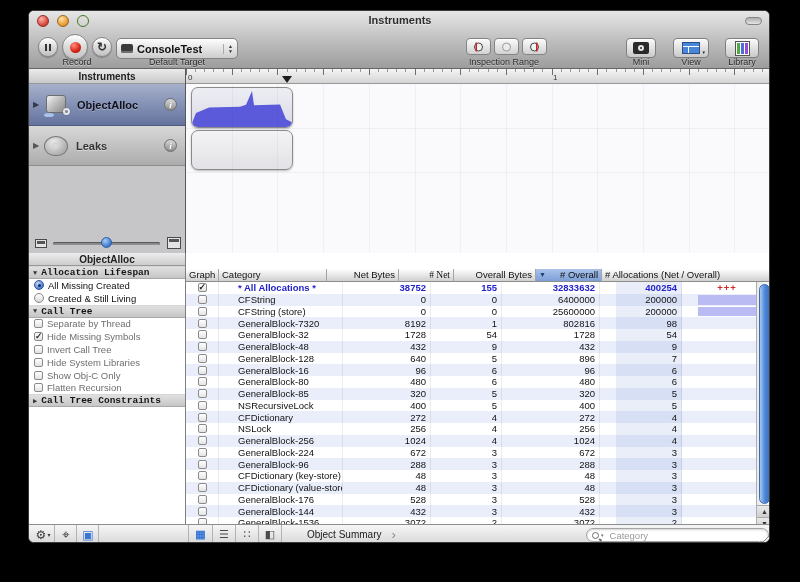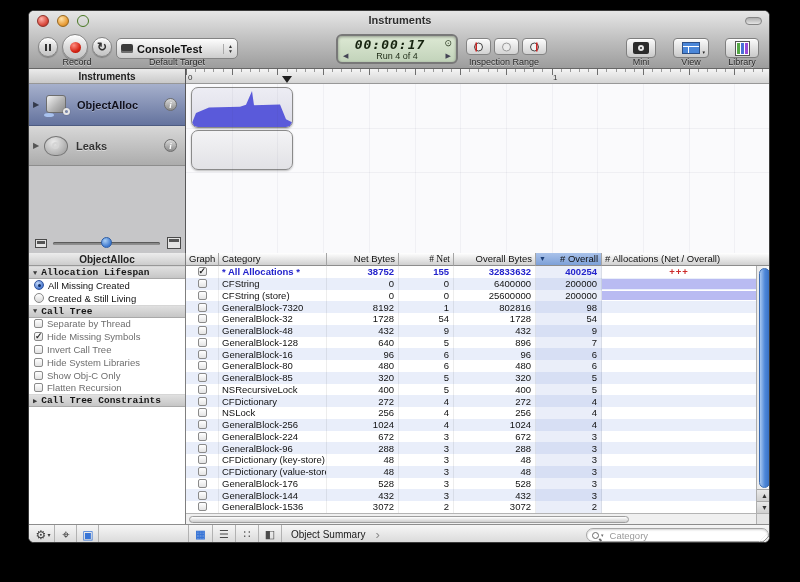--- a/index.html
+++ b/index.html
@@ -118,30 +118,30 @@
   .sec-header .sec-title{font-size:9.5px;font-weight:bold;color:#161616;}
   .opt-row{height:12.8px;display:flex;align-items:center;padding-left:5px;gap:4px;}
   .radio{width:10px;height:10px;border-radius:50%;border:1px solid #878787;background:linear-gradient(#fff,#d9d9d9);}
   .radio.on{background:radial-gradient(circle at 35% 30%,#c3d8fa,#4a7ad0 72%);border:1px solid #32549c;position:relative;}
   .radio.on::after{content:"";position:absolute;left:2.5px;top:2.5px;width:3px;height:3px;border-radius:50%;background:#122f66;}
   .checkbox{width:9px;height:9px;border-radius:2px;border:1px solid #8a8a8a;background:linear-gradient(#fff,#e2e2e2);position:relative;}
   .checkbox.on::after{content:"✓";position:absolute;left:0px;top:-2px;font-size:9px;font-weight:bold;color:#2e2e2e;}
   .radio-label{font-size:9.5px;color:#111;}
   .checkbox-label{font-size:9.5px;color:#6e6e6e;}
   
-  #table{position:absolute;left:157px;top:242px;width:585px;height:271px;background:#fff;font-size:9.5px;}
+  #table{position:absolute;left:157px;top:258px;width:585px;height:271px;background:#fff;font-size:9.5px;}
   #thead{position:absolute;left:0;top:0;right:0;height:13px;display:flex;}
   .th{background:linear-gradient(#ffffff,#d0d0d0);border-right:1px solid #a5a5a5;border-bottom:1px solid #8d8d8d;
     padding:0 3px;line-height:12px;color:#111;white-space:nowrap;overflow:hidden;}
   .th.num{text-align:right;}
   .th.sorted{background:linear-gradient(#a9c2ea,#7da0d8);display:flex;justify-content:space-between;align-items:center;}
   .th.sorted .sort-tri{font-size:7px;color:#1d3f77;}
   .w0{width:33px;}.w1{width:108px;}.w2{width:72px;}.w3{width:55px;font-family:Liberation Serif, serif;}.w4{width:82px;}.w5{width:66px;}.w6{flex:1;}
   #tbody{position:absolute;left:0;top:13px;width:570px;height:247px;overflow:hidden;}
-  .trow{height:11.76px;display:flex;align-items:center;}
+  .trow{height:11.76px;display:flex;align-items:center;gap:16px;}
   .trow.alt{background:#e9eefa;}
   .td{height:100%;display:flex;align-items:center;overflow:hidden;white-space:nowrap;}
   .td.c0{width:33px;justify-content:center;border-right:1px solid rgba(0,0,0,.07);}
   .td.c1{width:108px;padding-left:3px;border-right:1px solid rgba(0,0,0,.07);color:#111;}
   .td.c2{width:72px;}.td.c3{width:55px;}.td.c4{width:82px;}.td.c5{width:66px;}
   .td.num{justify-content:flex-end;padding-right:4px;border-right:1px solid rgba(0,0,0,.07);color:#111;}
   .td.oc{background:rgba(122,152,216,.16);}
   .td.c6{flex:1;position:relative;}
   .trow.emph .td{color:#2323cc;font-weight:bold;}
   .cb{width:9px;height:9px;border-radius:2px;border:1px solid #8a8a8a;background:linear-gradient(#fff,#e4e4e4);position:relative;}
@@ -164,21 +164,21 @@
   .bb-btn{position:absolute;top:0;height:19px;display:flex;align-items:center;justify-content:center;color:#3c3c3c;}
   .bb-sep{position:absolute;top:0;height:19px;width:1px;background:#b2b2b2;}
   #bb-gear{left:4px;width:20px;font-size:12px;}
   #bb-gear .dd{font-size:6px;margin-left:1px;}
   #bb-focus{left:28px;width:18px;font-size:13px;}
   #bb-panel{left:50px;width:18px;font-size:12px;color:#3875d7;}
   #seg{position:absolute;left:160px;top:0;height:19px;display:flex;}
   .seg-cell{width:23px;height:19px;display:flex;align-items:center;justify-content:center;border-left:1px solid #b2b2b2;font-size:11px;color:#4a4a4a;}
   .seg-cell:first-child{border-left:none;}
   .seg-cell.sel{color:#3875d7;font-weight:bold;}
-  #crumb{position:absolute;left:262px;top:0;height:19px;display:flex;align-items:center;color:#1a1a1a;}
+  #crumb{position:absolute;left:278px;top:0;height:19px;display:flex;align-items:center;color:#1a1a1a;}
   #crumb .chev{margin-left:10px;font-size:13px;color:#8c8c8c;}
   #search{position:absolute;left:557px;top:3px;width:183px;height:14px;border-radius:8px;border:1px solid #a6a6a6;
     background:#fff;box-shadow:inset 0 1px 2px rgba(0,0,0,.18);display:flex;align-items:center;padding-left:5px;gap:2px;}
   #search .mag{position:relative;width:7px;height:7px;border:1.5px solid #6b6b6b;border-radius:50%;flex:none;}
   #search .mag::after{content:"";position:absolute;left:6px;top:6px;width:3px;height:1.5px;background:#6b6b6b;transform:rotate(45deg);}
   #search .mdd{font-size:5px;color:#6b6b6b;margin-right:2px;}
   #search input{border:none;outline:none;background:transparent;flex:1;font-size:9.5px;font-family:"Liberation Sans",sans-serif;color:#222;min-width:0;}
   #search input::placeholder{color:#9a9a9a;}
   #grip{position:absolute;right:1px;bottom:1px;width:12px;height:12px;
     background:repeating-linear-gradient(135deg,transparent 0 2px,#8f8f8f 2px 3px,#e8e8e8 3px 4.5px);
@@ -213,27 +213,20 @@
       <div id="target">
         <span class="scr"></span>
         <span class="tname">ConsoleTest</span>
         <span class="step">
             <span>▲</span>
             <span>▼</span>
           </span>
       </div>
       <div class="tb-label" style="left:87px;width:122px;">Default Target</div>
 
-      <div id="lcd">
-        <div class="time">00:00:17</div>
-        <div class="clock">⊙</div>
-        <span class="arr l">◀</span>
-        <div class="run">Run 4 of 4</div>
-        <span class="arr r">▶</span>
-      </div>
 
       <div id="insp">
         <div class="insp-btn">
           <svg width="15" height="12">
             <circle cx="7.5" cy="6" r="4" fill="#f2f2f2" stroke="#444"></circle>
               <rect x="4.5" y="1.5" width="1.5" height="9" fill="#cc2222"></rect>
             </svg>
         </div>
         <div class="insp-btn">
           <svg width="15" height="12">

